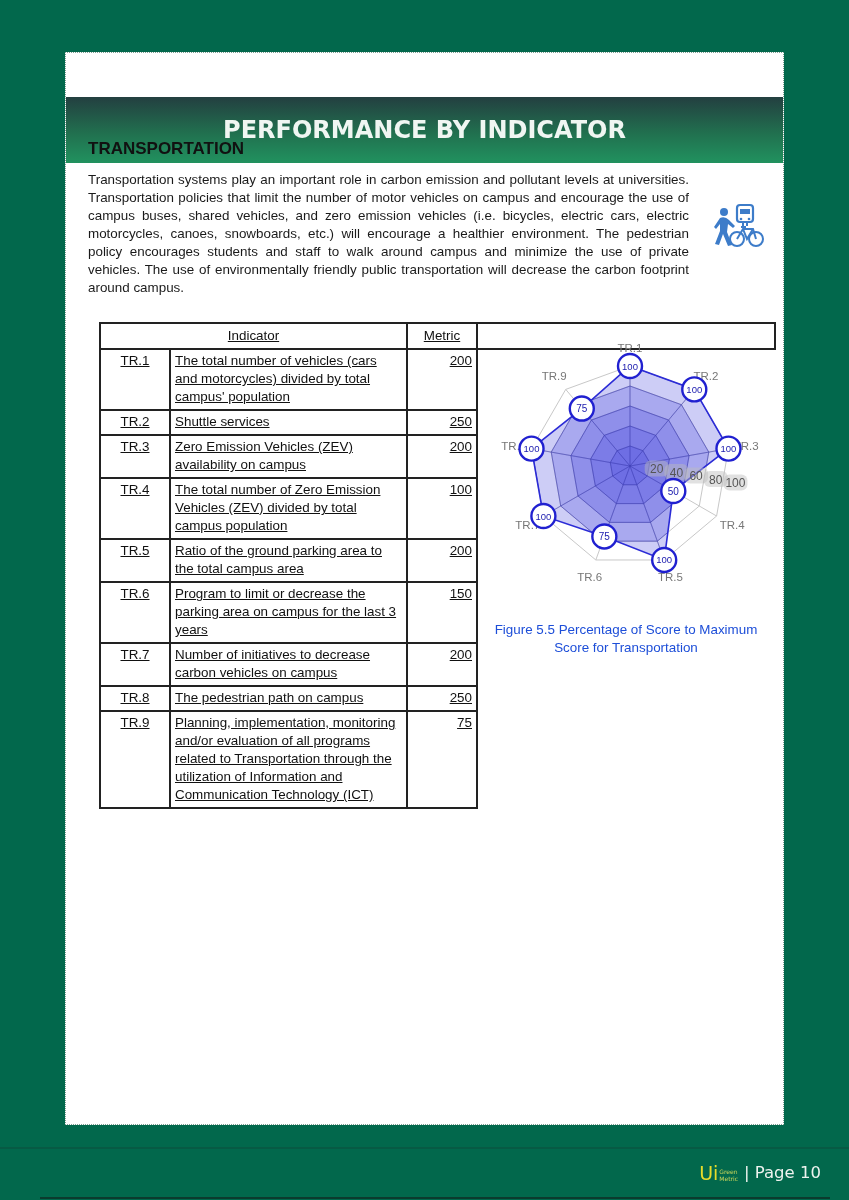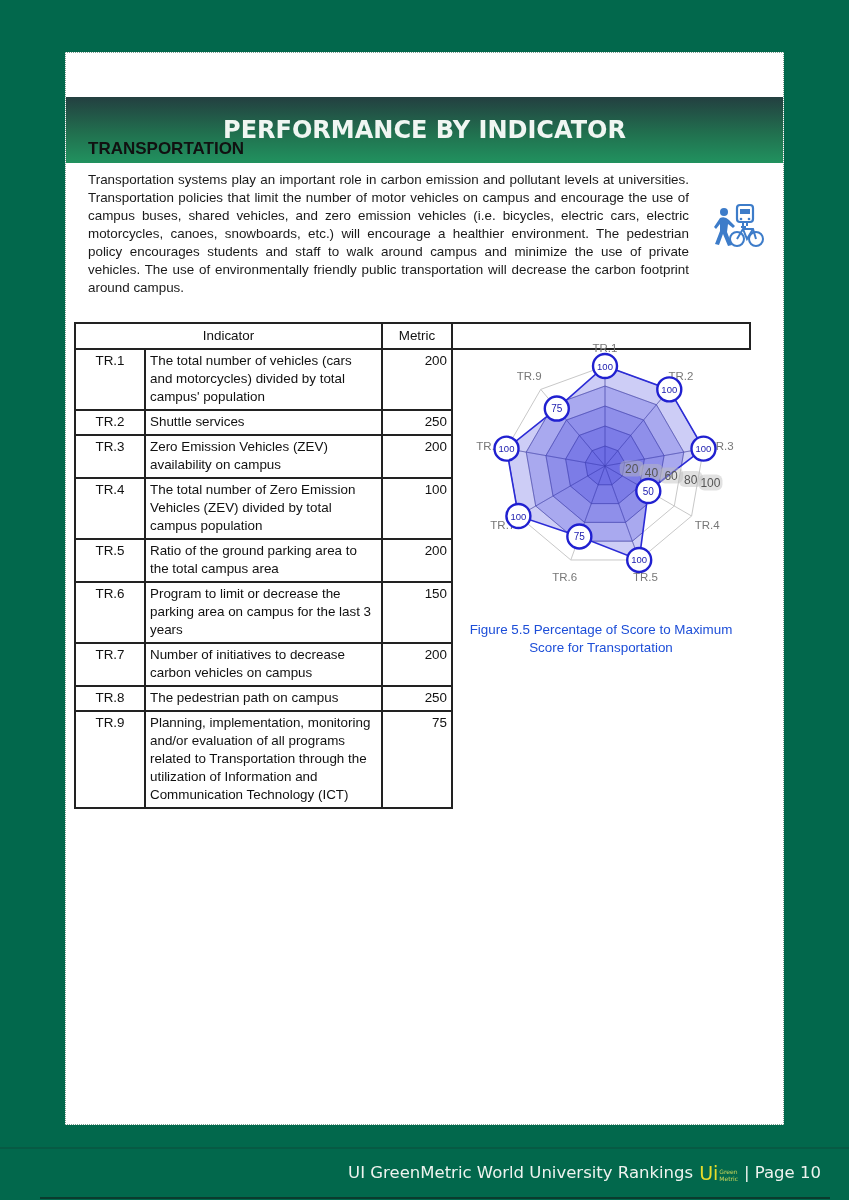--- a/index.html
+++ b/index.html
@@ -25,22 +25,22 @@
   }
   .section-title {
     position: absolute; left: 22px; top: 86px; font-size: 17px; font-weight: bold; color: #111;
   }
   .intro {
     position: absolute; left: 22px; top: 118px; width: 601px;
     font-size: 13.4px; line-height: 18px; color: #1a1a1a; text-align: justify;
   }
   .transport-icon { position: absolute; left: 647px; top: 150px; width: 52px; height: 46px; }
   .tbl {
-    position: absolute; left: 8px; top: 269px; border-collapse: collapse;
-    font-size: 13.4px; color: #111;
+    position: absolute; left: 33px; top: 269px; border-collapse: collapse;
+    font-size: 13.4px; color: #111; text-decoration: underline;
   }
   .tbl td, .tbl th {
     border: 2px solid #222; vertical-align: top; padding: 2px 4px 3px 4px; line-height: 18px;
     font-weight: normal;
   }
   .tbl th { text-align: center; padding: 3px 4px; }
   .c-code { width: 60px; text-align: center; }
   .c-desc { width: 227px; }
   .c-score { width: 60px; text-align: right; }
   .c-fig { width: 296px; position: relative; padding: 0 !important; }
@@ -223,21 +223,20 @@
           <td class="c-code">TR.9</td>
           <td class="c-desc">Planning, implementation, monitoring and/or evaluation of all programs related to Transportation through the utilization of Information and Communication Technology (ICT)</td>
           <td class="c-score">75</td>
         </tr>
       </tbody>
   </table>
 </div>
 
 <div class="footer">
   <div class="footer-text">
-    <span>UI GreenMetric World University Rankings</span>
     <span class="ui-logo">
       <span class="ui">Ui</span>
       <span class="small">
         <span>Green</span>
         <span>Metric</span>
       </span>
     </span>
     <span>| Page 10</span>
   </div>
 </div>

